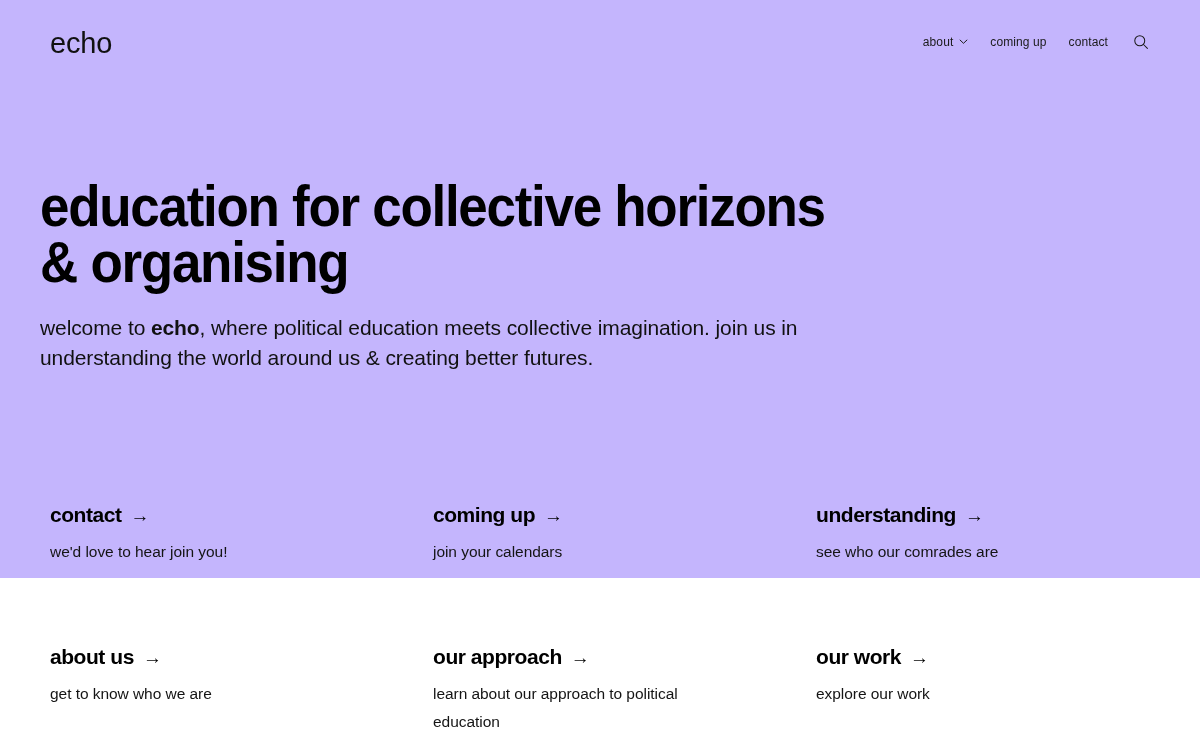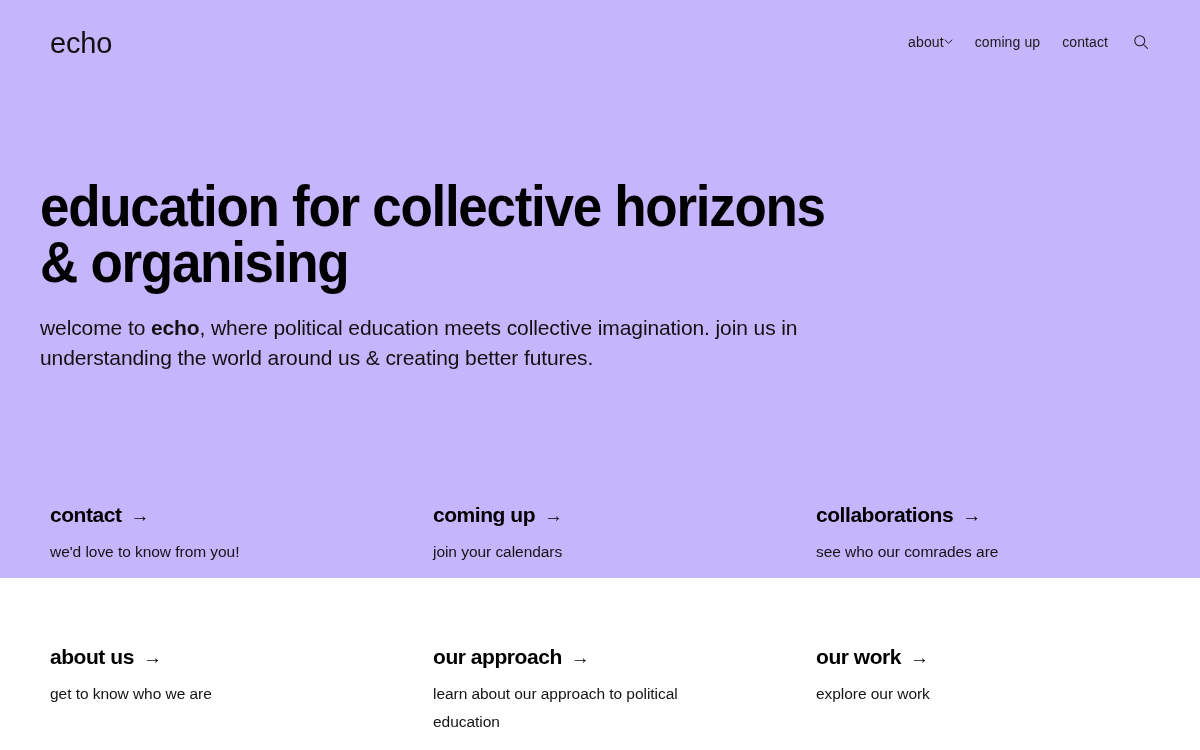--- a/index.html
+++ b/index.html
@@ -50,21 +50,22 @@
   .nav {
     display: flex;
     align-items: center;
     gap: 22px;
     padding-right: 0px;
   }
 
   .nav-item {
     display: flex;
     align-items: center;
-    font-size: 14px;
+    gap: 6px;
+    font-size: 12px;
     font-weight: 400;
     color: #1a1a1a;
     letter-spacing: 0.1px;
     line-height: 1;
     cursor: pointer;
     white-space: nowrap;
   }
 
   .chev {
     display: inline-block;
@@ -208,34 +209,34 @@
     </p>
   </div>
 
   <div class="grid">
 
     <div class="card">
       <div class="card-title">
         <span>contact</span>
         <span class="card-arrow">→</span>
       </div>
-      <div class="card-desc">we'd love to know from you!</div>
+      <div class="card-desc">we'd love to hear join you!</div>
     </div>
 
     <div class="card">
       <div class="card-title">
         <span>coming up</span>
         <span class="card-arrow">→</span>
       </div>
       <div class="card-desc">join your calendars</div>
     </div>
 
     <div class="card">
       <div class="card-title">
-        <span>collaborations</span>
+        <span>understanding</span>
         <span class="card-arrow">→</span>
       </div>
       <div class="card-desc">see who our comrades are</div>
     </div>
 
     <div class="card">
       <div class="card-title">
         <span>about us</span>
         <span class="card-arrow">→</span>
       </div>

